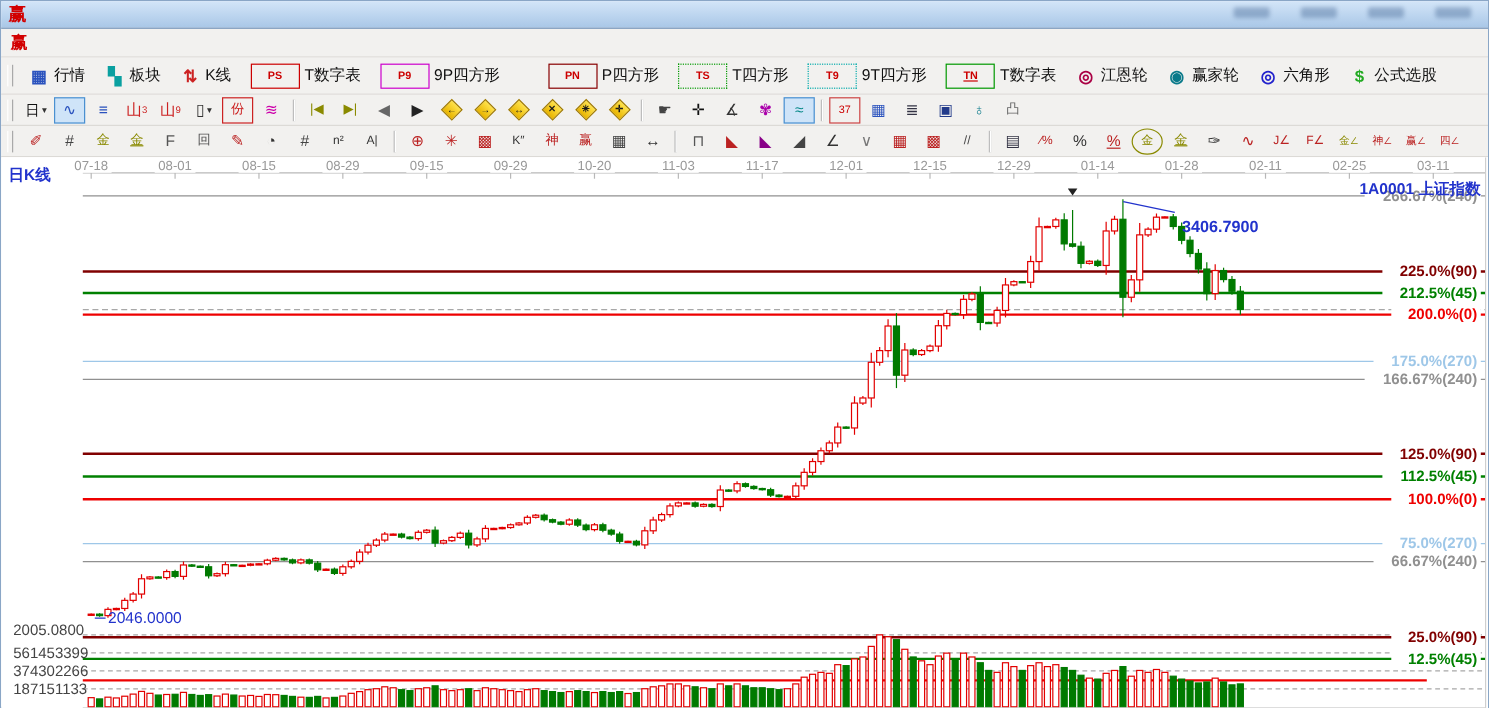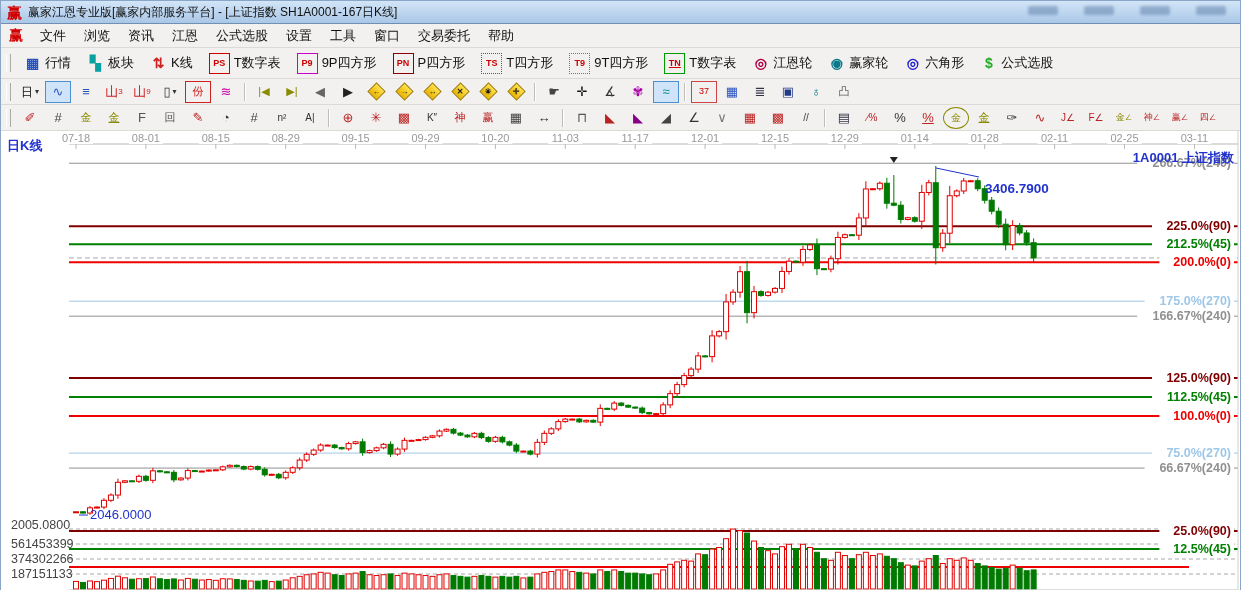--- a/index.html
+++ b/index.html
@@ -16,49 +16,47 @@
   .menu-logo{color:#d20000;font-weight:bold;font-size:14px;margin:0 8px 0 4px;}
   .menu-item{font-size:13px;color:#111;padding:2px 9px;cursor:default;}
   
   .toolbar{display:flex;align-items:center;background:#f2f1ef;border-bottom:1px solid #dcdad6;padding:0 2px;}
   .toolbar1{height:30px;}
   .toolbar2,.toolbar3{height:25px;}
   .grip{width:3px;height:18px;border-left:1px solid #ffffff;border-right:1px solid #a9a9a9;margin:0 5px 0 3px;}
   .vsep{width:1px;height:18px;background:#bdbdbd;border-right:1px solid #fff;margin:0 4px;}
   .feat{display:flex;align-items:center;gap:4px;padding:0 8px;font-size:13px;color:#111;height:24px;cursor:default;}
   .feat .fico{font-size:14px;font-weight:bold;display:inline-flex;align-items:center;justify-content:center;min-width:17px;height:17px;line-height:1;}
-  .feat .fico.boxed{font-size:9px;border-width:1px;border-style:solid;padding:1px 1px;}
+  .feat .fico.boxed{font-size:9px;border-width:1px;border-style:solid;padding:1px 11px;}
   .tbico{height:20px;min-width:20px;display:inline-flex;align-items:center;justify-content:center;font-size:13px;margin:0 1px;border:1px solid transparent;padding:0 2px;line-height:1;cursor:default;background:transparent;}
   .tbico.sel{background:#cfe4f8;border:1px solid #4a90d0;}
   .tbico .drop{font-size:8px;color:#333;margin-left:2px;}
   .dmd{display:inline-flex;align-items:center;justify-content:center;width:11px;height:11px;background:linear-gradient(#ffe24a,#e8b400);border:1px solid #a07a00;transform:rotate(45deg);margin:2px 3px;}
   .dmd>span{transform:rotate(-45deg);font-size:8px;color:#1a1a1a;font-weight:bold;line-height:1;}
   
   .chart-area{position:relative;width:1239px;height:462px;background:#fff;}
   svg text{font-family:"Liberation Sans",sans-serif;}
 </style>
 </head>
 <body>
 
 <div class="win">
 
   <div class="titlebar">
     <span class="tb-logo">赢</span>
-    <span class="tb-title">赢家江恩专业版[赢家内部服务平台] - [上证指数  SH1A0001-167日K线]</span>
     <span class="tb-blobs">
       <span class="blob"></span>
       <span class="blob"></span>
       <span class="blob"></span>
       <span class="blob"></span>
     </span>
   </div>
 
   <div class="menubar">
     <span class="menu-logo">赢</span>
-    <span id="menu-items"><span class="menu-item">文件</span><span class="menu-item">浏览</span><span class="menu-item">资讯</span><span class="menu-item">江恩</span><span class="menu-item">公式选股</span><span class="menu-item">设置</span><span class="menu-item">工具</span><span class="menu-item">窗口</span><span class="menu-item">交易委托</span><span class="menu-item">帮助</span></span>
   </div>
 
   <div class="toolbar toolbar1">
     <span class="grip"></span>
     <span id="feat-items" style="display:flex;align-items:center;">
         <span class="feat">
           <span class="fico" style="color: rgb(42, 82, 190);">▦</span>
           <span>行情</span>
         </span>
         <span class="feat">
@@ -71,21 +69,21 @@
         </span>
         <span class="feat">
           <span class="fico boxed" style="color: rgb(204, 0, 0); border-color: rgb(204, 0, 0); border-style: solid;">PS</span>
           <span>T数字表</span>
         </span>
         <span class="feat">
           <span class="fico boxed" style="color: rgb(204, 0, 0); border-color: rgb(204, 0, 204); border-style: solid;">P9</span>
           <span>9P四方形</span>
         </span>
         <span class="feat">
-          <span class="fico boxed" style="color: rgb(204, 0, 0); border-color: rgb(136, 0, 0); border-style: solid;">PN</span>
+          <span class="fico boxed" style="color: rgb(204, 0, 0); border-color: rgb(136, 0, 0); border-style: solid; margin-left: 24px;">PN</span>
           <span>P四方形</span>
         </span>
         <span class="feat">
           <span class="fico boxed" style="color: rgb(204, 0, 0); border-color: rgb(0, 153, 0); border-style: dotted;">TS</span>
           <span>T四方形</span>
         </span>
         <span class="feat">
           <span class="fico boxed" style="color: rgb(204, 0, 0); border-color: rgb(0, 170, 170); border-style: dotted;">T9</span>
           <span>9T四方形</span>
         </span>

